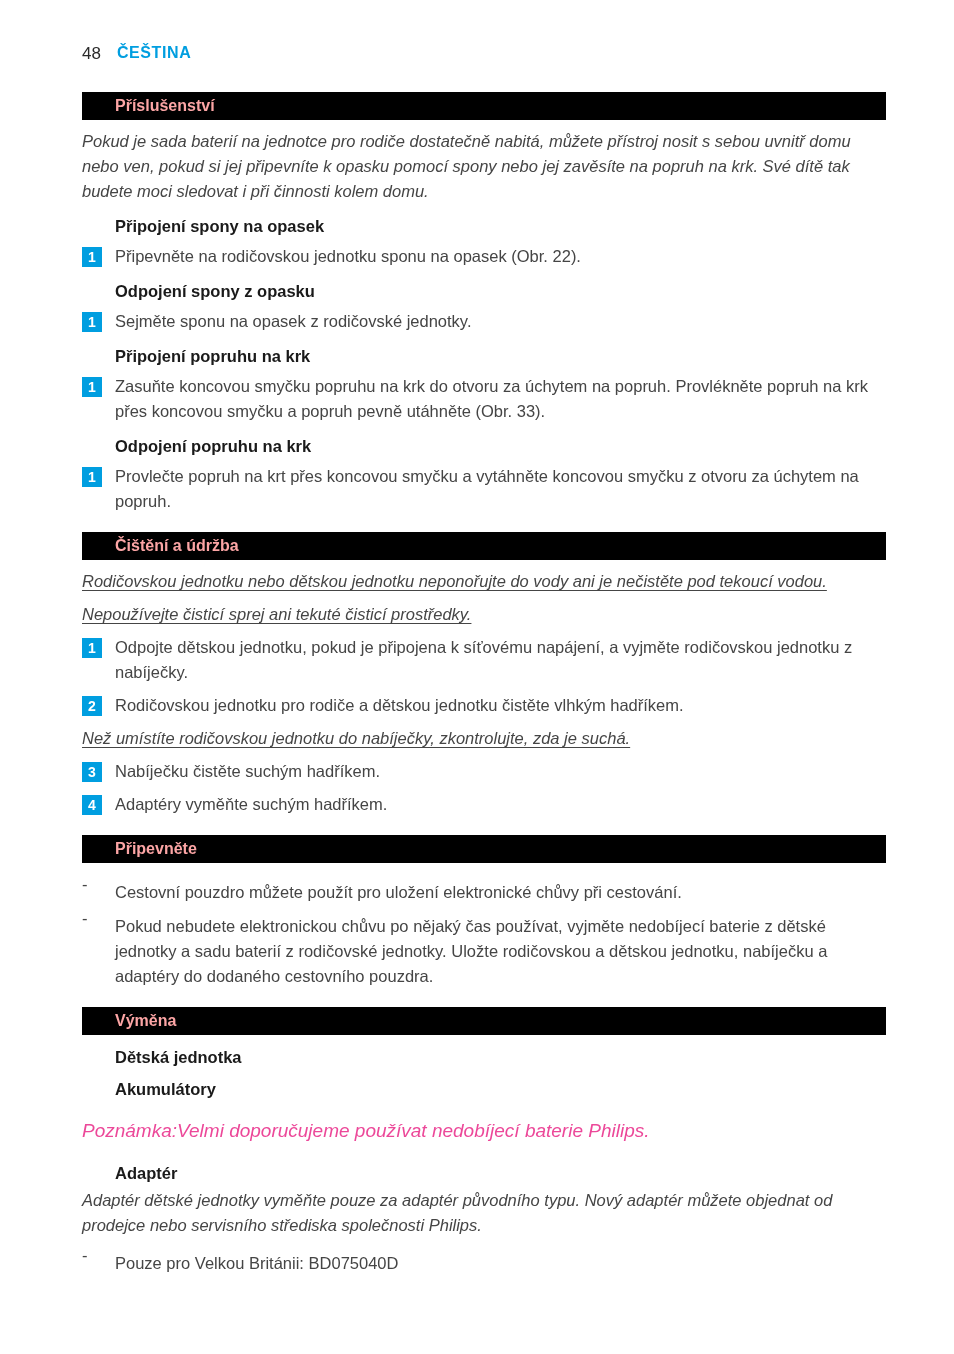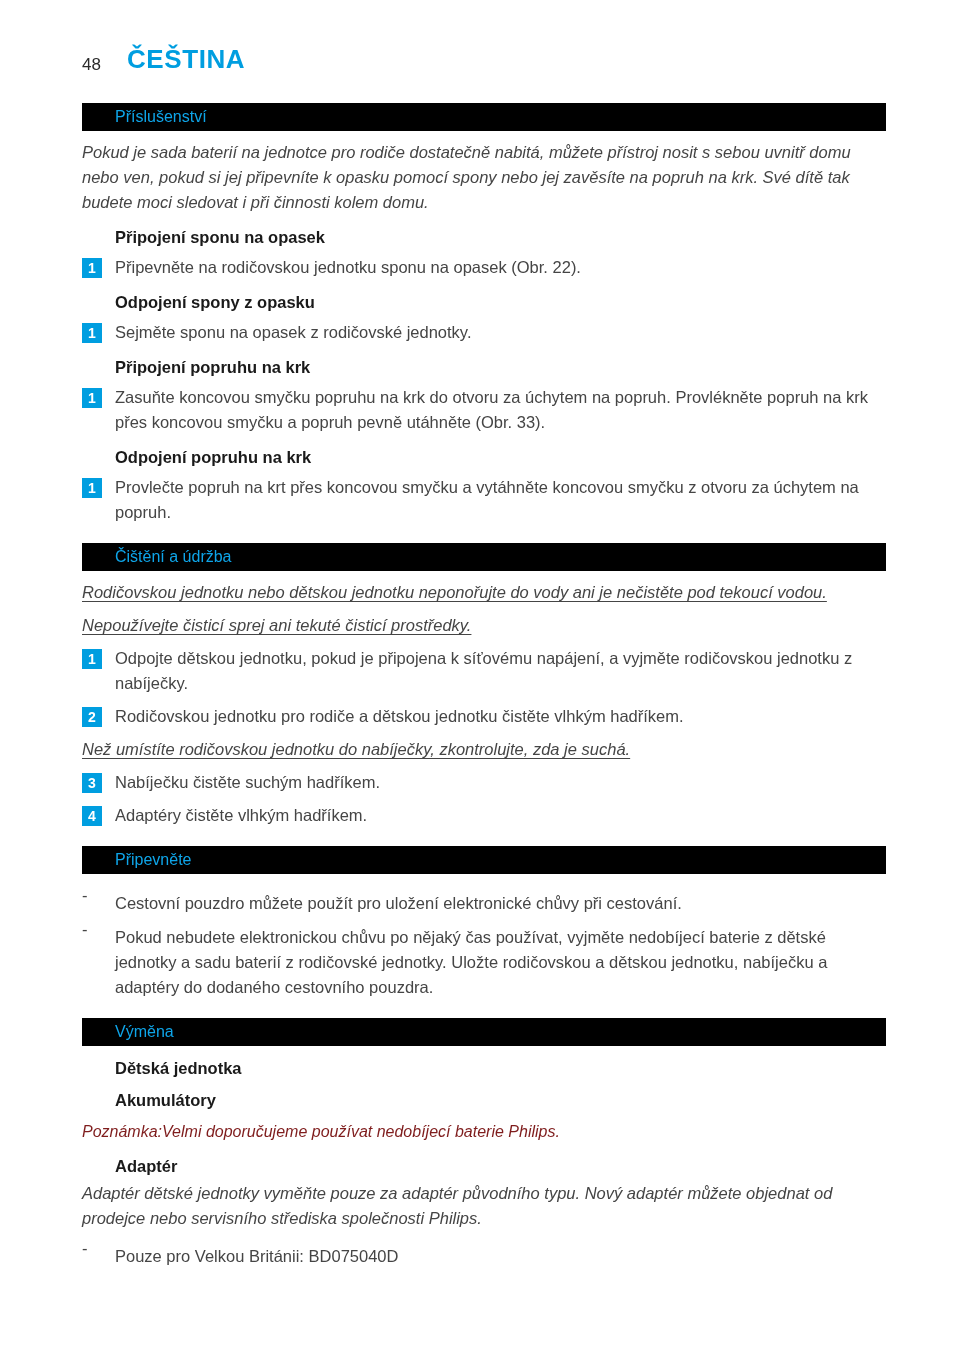--- a/index.html
+++ b/index.html
@@ -7,27 +7,27 @@
   body {
     width: 954px;
     height: 1354px;
     background: #ffffff;
     overflow: hidden;
     font-family: "Liberation Sans", sans-serif;
     color: #454545;
   }
   .page { padding: 44px 68px 0 82px; }
 
-  .header { display: flex; align-items: flex-end; gap: 26px; margin-bottom: 28px; }
+  .header { display: flex; align-items: flex-start; gap: 16px; margin-bottom: 28px; }
   .page-num { font-size: 17px; color: #2b2b2b; }
-  .lang { font-size: 26px; font-weight: bold; color: #009ee0; letter-spacing: 0.6px; }
+  .lang { font-size: 16px; font-weight: bold; color: #009ee0; letter-spacing: 0.6px; }
 
   .bar {
-    background: #000000; color: #0ea5e9;
-    font-weight: normal; font-size: 16px; line-height: 19px;
+    background: #000000; color: #fca5a5;
+    font-weight: bold; font-size: 16px; line-height: 19px;
     padding: 4px 0 5px 33px;
     margin: 18px 0 9px 0;
   }
   .heading {
     font-weight: bold; color: #1a1a1a;
     font-size: 16.5px; line-height: 20px;
     padding-left: 33px;
     margin: 12px 0 5px 0;
   }
   .para { font-size: 16.5px; line-height: 25px; margin: 5px 0; font-style: italic; }
@@ -38,37 +38,37 @@
     flex: 0 0 auto; width: 20px; height: 20px; margin-top: 3px;
     background: #009ee0; color: #ffffff;
     font-weight: bold; font-size: 14px; line-height: 20px; text-align: center;
   }
   .step-text { flex: 1 1 auto; }
 
   .bullet { display: flex; font-size: 16.5px; line-height: 25px; margin: 1px 0; }
   .bullet .dash { flex: 0 0 33px; }
   .bullet .btext { flex: 1 1 auto; margin-top: 8px; }
 
-  .note { font-style: italic; color: #7f1d1d; font-size: 16px; line-height: 24px; margin: 10px 0; }
+  .note { font-style: italic; color: #ec4899; font-size: 19px; line-height: 24px; margin: 20px 0; }
 </style>
 </head>
 <body>
 
 <div class="page">
 
   <header class="header">
     <span class="page-num">48</span>
     <span class="lang">ČEŠTINA</span>
   </header>
 
   <div class="bar">Příslušenství</div>
 
   <p class="para">Pokud je sada baterií na jednotce pro rodiče dostatečně nabitá, můžete přístroj nosit s sebou uvnitř domu nebo ven, pokud si jej připevníte k opasku pomocí spony nebo jej zavěsíte na popruh na krk. Své dítě tak budete moci sledovat i při činnosti kolem domu.</p>
 
-  <h3 class="heading">Připojení sponu na opasek</h3>
+  <h3 class="heading">Připojení spony na opasek</h3>
   <div class="step">
     <span class="step-num">1</span>
     <span class="step-text">Připevněte na rodičovskou jednotku sponu na opasek (Obr. 22).</span>
   </div>
 
   <h3 class="heading">Odpojení spony z opasku</h3>
   <div class="step">
     <span class="step-num">1</span>
     <span class="step-text">Sejměte sponu na opasek z rodičovské jednotky.</span>
   </div>
@@ -100,21 +100,21 @@
   </div>
 
   <p class="para u">Než umístíte rodičovskou jednotku do nabíječky, zkontrolujte, zda je suchá.</p>
 
   <div class="step">
     <span class="step-num">3</span>
     <span class="step-text">Nabíječku čistěte suchým hadříkem.</span>
   </div>
   <div class="step">
     <span class="step-num">4</span>
-    <span class="step-text">Adaptéry čistěte vlhkým hadříkem.</span>
+    <span class="step-text">Adaptéry vyměňte suchým hadříkem.</span>
   </div>
 
   <div class="bar">Připevněte</div>
 
   <div class="bullet">
     <span class="dash">-</span>
     <span class="btext">Cestovní pouzdro můžete použít pro uložení elektronické chůvy při cestování.</span>
   </div>
   <div class="bullet">
     <span class="dash">-</span>

